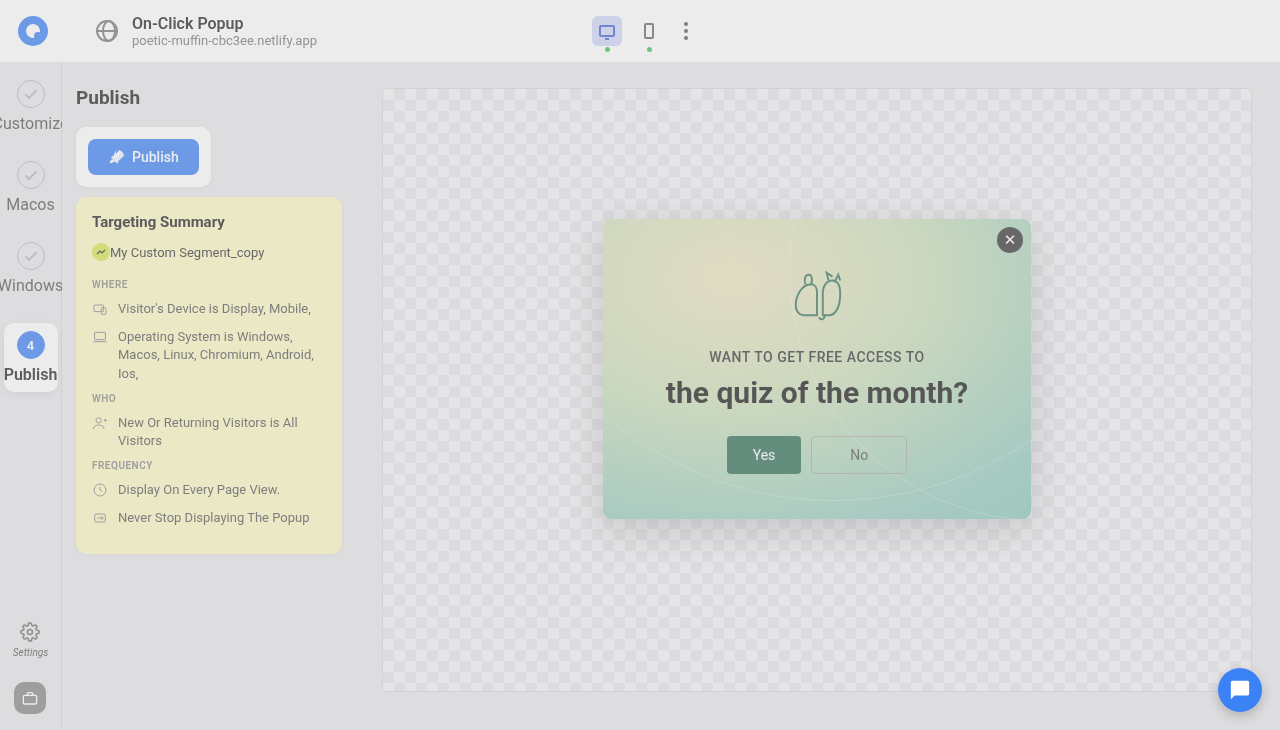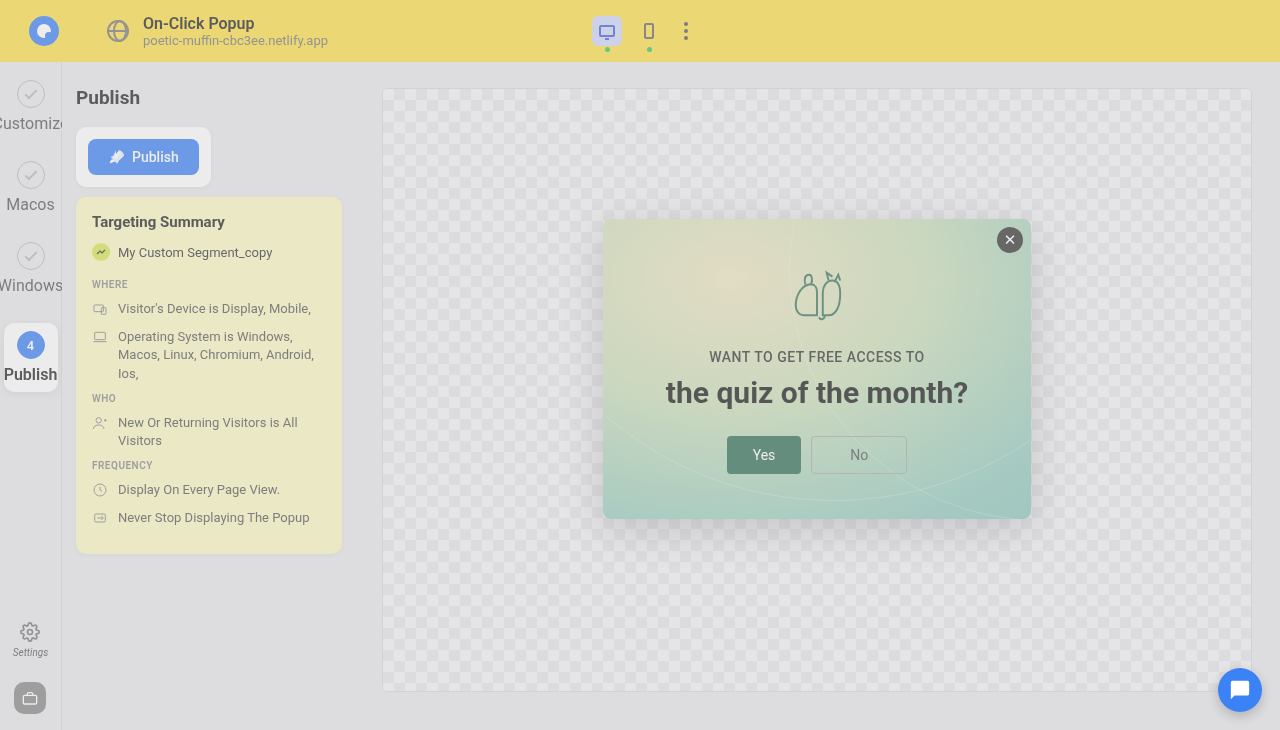--- a/index.html
+++ b/index.html
@@ -1,18 +1,18 @@
 <!DOCTYPE html>
 <html><head>
 <meta charset="utf-8">
 <style>
 * { margin: 0; padding: 0; box-sizing: border-box; font-family: -apple-system, BlinkMacSystemFont, "Segoe UI", Roboto, sans-serif; }
 body { width: 1280px; height: 730px; background: #e8e8ea; overflow: hidden; position: relative; }
 
-.topbar { height: 62px; background: #fde047; display: flex; align-items: center; padding: 0 29px; }
+.topbar { height: 62px; background: #ffffff; display: flex; align-items: center; padding: 0 18px; }
 .logo { width: 30px; height: 30px; border-radius: 50%; background: #3b82f6; display: flex; align-items: center; justify-content: center; margin-right: 48px; }
 .logo-inner { width: 14px; height: 14px; border-radius: 50%; background: #fff; position: relative; }
 .logo-inner::after { content: ''; position: absolute; bottom: -2px; right: -2px; width: 8px; height: 8px; border-radius: 50%; background: #3b82f6; }
 .globe-icon { width: 22px; height: 22px; border-radius: 50%; border: 2px solid #777; position: relative; margin-right: 14px; }
 .globe-icon::before { content: ''; position: absolute; top: -2px; bottom: -2px; left: 50%; width: 10px; margin-left: -5px; border: 2px solid #777; border-radius: 50%; }
 .globe-icon::after { content: ''; position: absolute; left: -2px; right: -2px; top: 50%; height: 2px; margin-top: -1px; background: #777; }
 .title-block { flex: 0 0 auto; }
 .title { font-size: 16px; font-weight: 600; color: #222; }
 .subtitle { font-size: 13px; color: #777; }
 .device-toggle { margin-left: auto; margin-right: auto; display: flex; align-items: center; gap: 12px; position: absolute; left: 50%; transform: translateX(-50%); }
@@ -41,21 +41,21 @@
 .briefcase svg { width: 16px; height: 14px; }
 
 .panel { position: absolute; left: 62px; top: 62px; bottom: 0; width: 294px; background: #e8e8ea; padding: 24px 14px; }
 .panel-title { font-size: 19px; font-weight: 700; color: #222; margin-bottom: 18px; }
 .publish-card { background: #fff; border-radius: 10px; padding: 12px; margin-bottom: 10px; box-shadow: 0 1px 4px rgba(0,0,0,0.06); display: inline-block; }
 .publish-btn { background: #3b82f6; color: #fff; border: none; border-radius: 8px; padding: 10px 20px; font-size: 14px; font-weight: 500; display: flex; align-items: center; gap: 8px; cursor: pointer; }
 .rocket { width: 16px; height: 16px; }
 
 .summary-card { background: #fef9c3; border-radius: 10px; padding: 16px; box-shadow: 0 1px 4px rgba(0,0,0,0.06); }
 .summary-title { font-size: 15px; font-weight: 700; color: #222; margin-bottom: 12px; }
-.segment-row { display: flex; align-items: center; gap: 8px; margin-bottom: 18px; }
+.segment-row { display: flex; align-items: center; margin-bottom: 18px; }
 .segment-badge { width: 18px; height: 18px; border-radius: 50%; background: #d4e84f; display: flex; align-items: center; justify-content: center; }
 .segment-name { font-size: 13px; color: #333; }
 .section-label { font-size: 10px; font-weight: 600; color: #888; letter-spacing: 0.5px; margin-bottom: 10px; margin-top: 6px; }
 .rule-row { display: flex; align-items: flex-start; gap: 10px; margin-bottom: 10px; font-size: 13px; color: #555; line-height: 1.4; }
 .rule-icon { width: 16px; height: 16px; flex-shrink: 0; margin-top: 1px; }
 .rule-icon svg { width: 100%; height: 100%; stroke: #888; fill: none; stroke-width: 1.5; }
 
 .canvas { position: absolute; left: 382px; right: 28px; top: 88px; bottom: 38px; background: #fff; border: 1px solid #d8d8da; border-radius: 6px; overflow: hidden; }
 .checker { position: absolute; inset: 0; background-image: linear-gradient(45deg, #e6e6e8 25%, transparent 25%), linear-gradient(-45deg, #e6e6e8 25%, transparent 25%), linear-gradient(45deg, transparent 75%, #e6e6e8 75%), linear-gradient(-45deg, transparent 75%, #e6e6e8 75%); background-size: 22px 22px; background-position: 0 0, 0 11px, 11px -11px, -11px 0px; background-color: #f4f4f6; }
 

